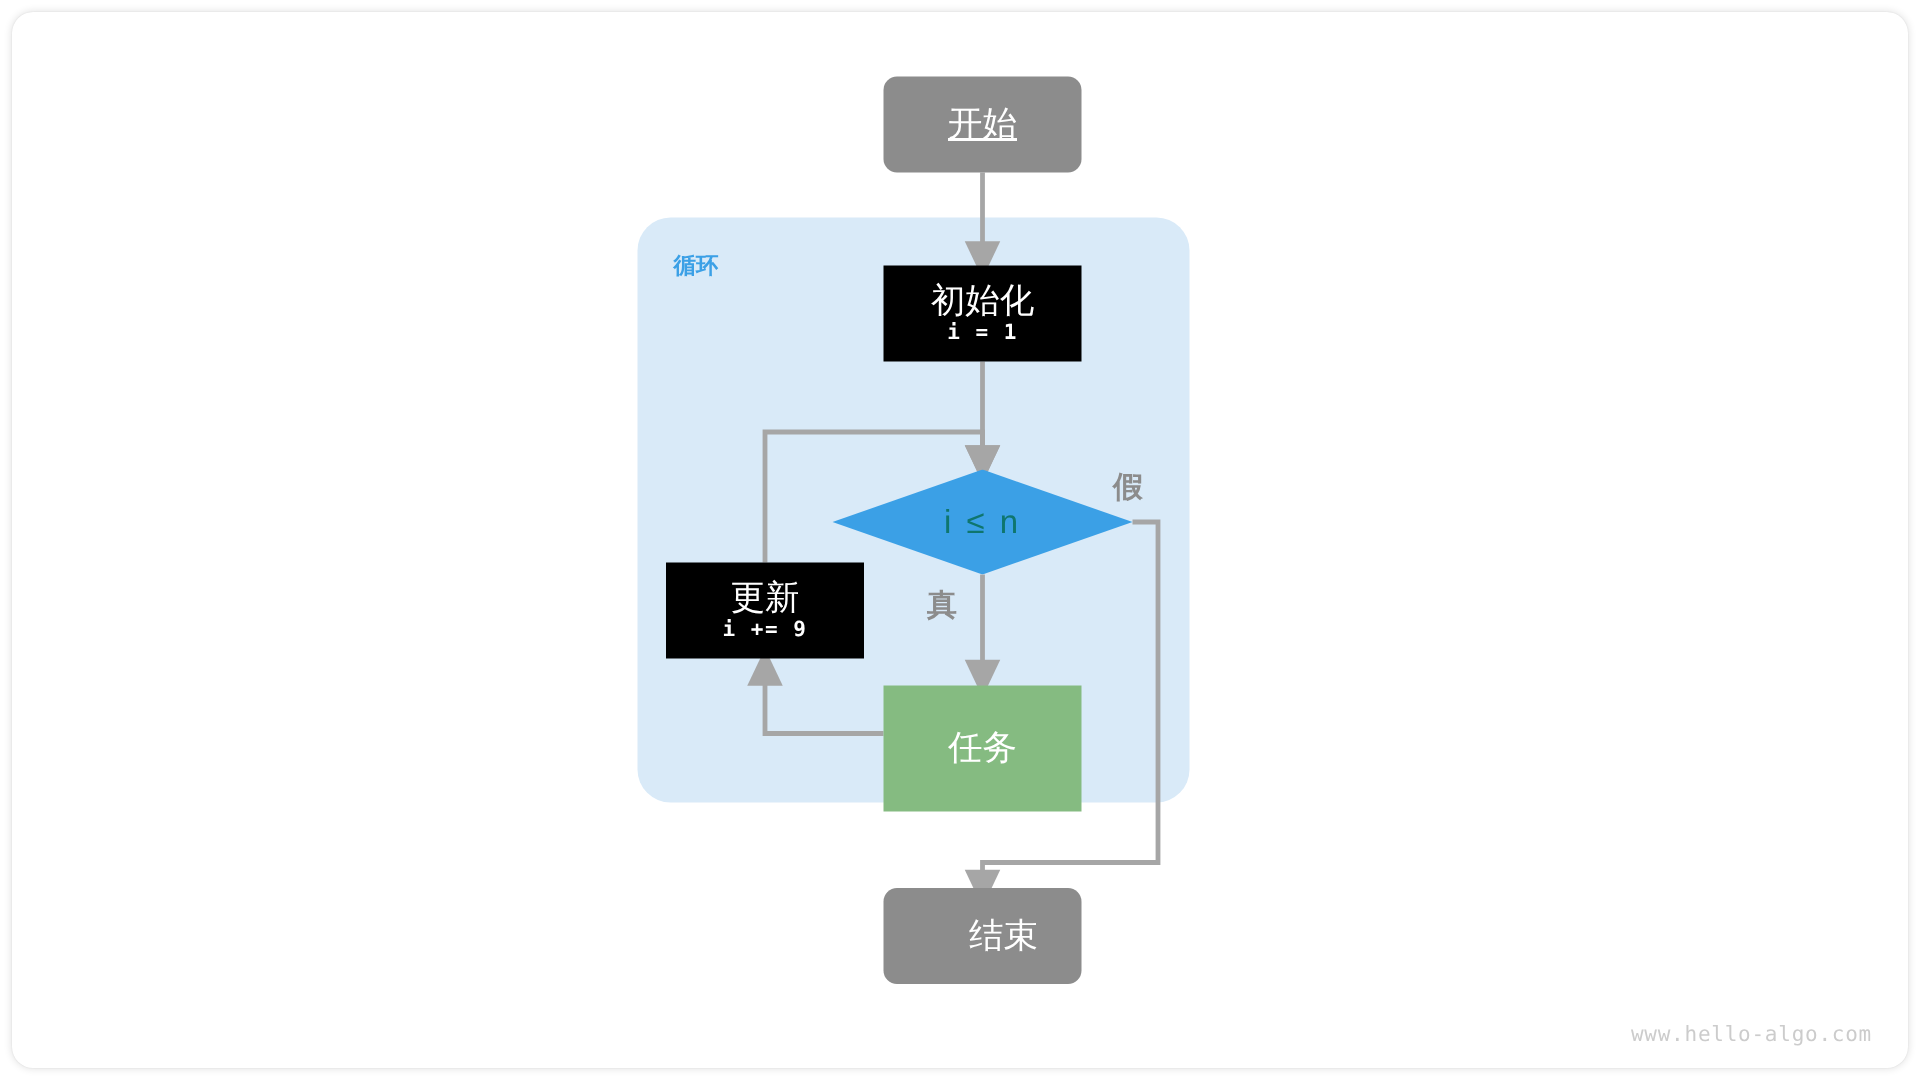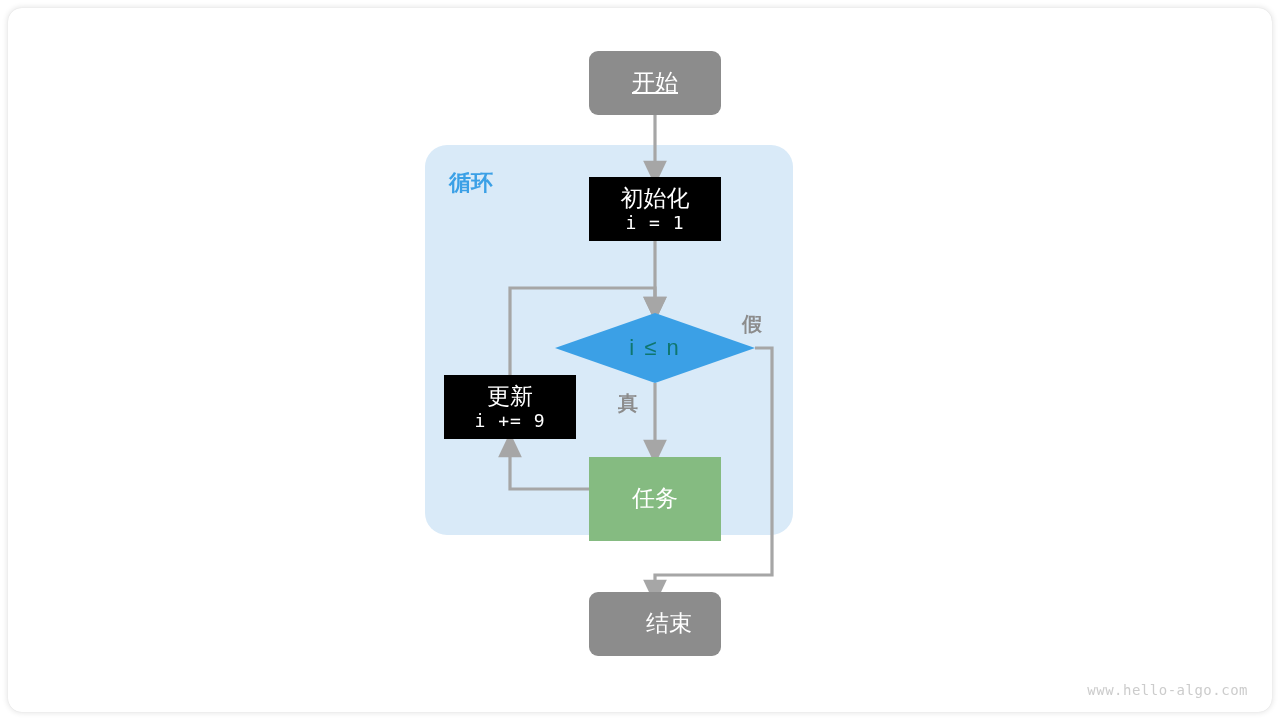--- a/index.html
+++ b/index.html
@@ -43,22 +43,23 @@
     text-align: center;
     box-sizing: border-box;
     line-height: 1.18;
   }
   .node .cn {
     font-family: "Liberation Sans", sans-serif;
     font-size: 23px;
   }
   .node .mono {
     font-family: "DejaVu Sans Mono", monospace;
-    font-size: 18px;
+    font-size: 14px;
     letter-spacing: 1px;
+    font-weight: bold;
   }
   .terminal {
     background: #8c8c8c;
     border-radius: 9px;
   }
   .process {
     background: #000000;
   }
   .task {
     background: #85bb81;
@@ -71,21 +72,21 @@
     width: 368px;
     height: 390px;
     background: #d9eaf8;
     border-radius: 22px;
   }
   #loop-label {
     position: absolute;
     left: 449px;
     top: 168px;
     color: #3ba0e6;
-    font-size: 22px;
+    font-size: 15px;
     font-weight: bold;
     font-family: "Liberation Sans", sans-serif;
   }
   
   #decision {
     position: absolute;
     left: 555px;
     top: 313px;
     width: 200px;
     height: 70px;

